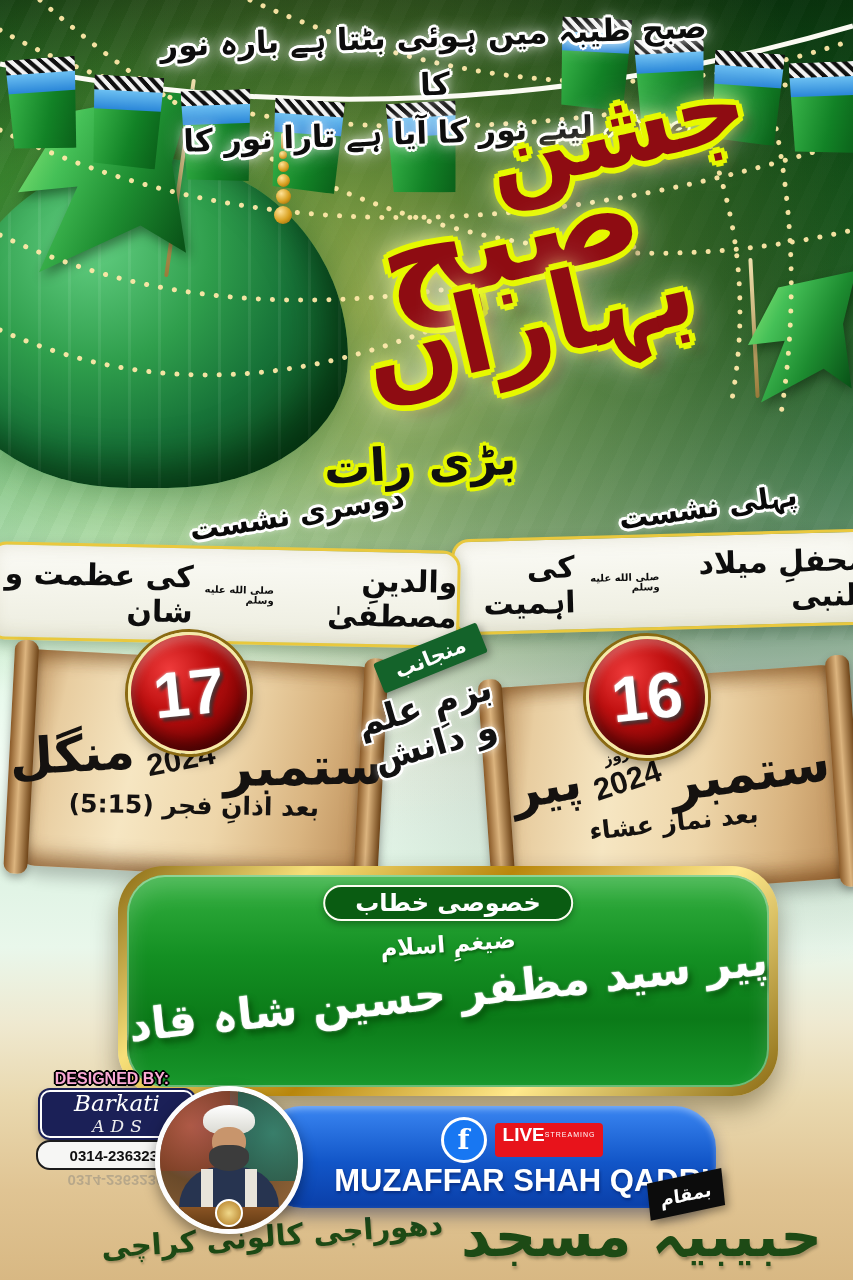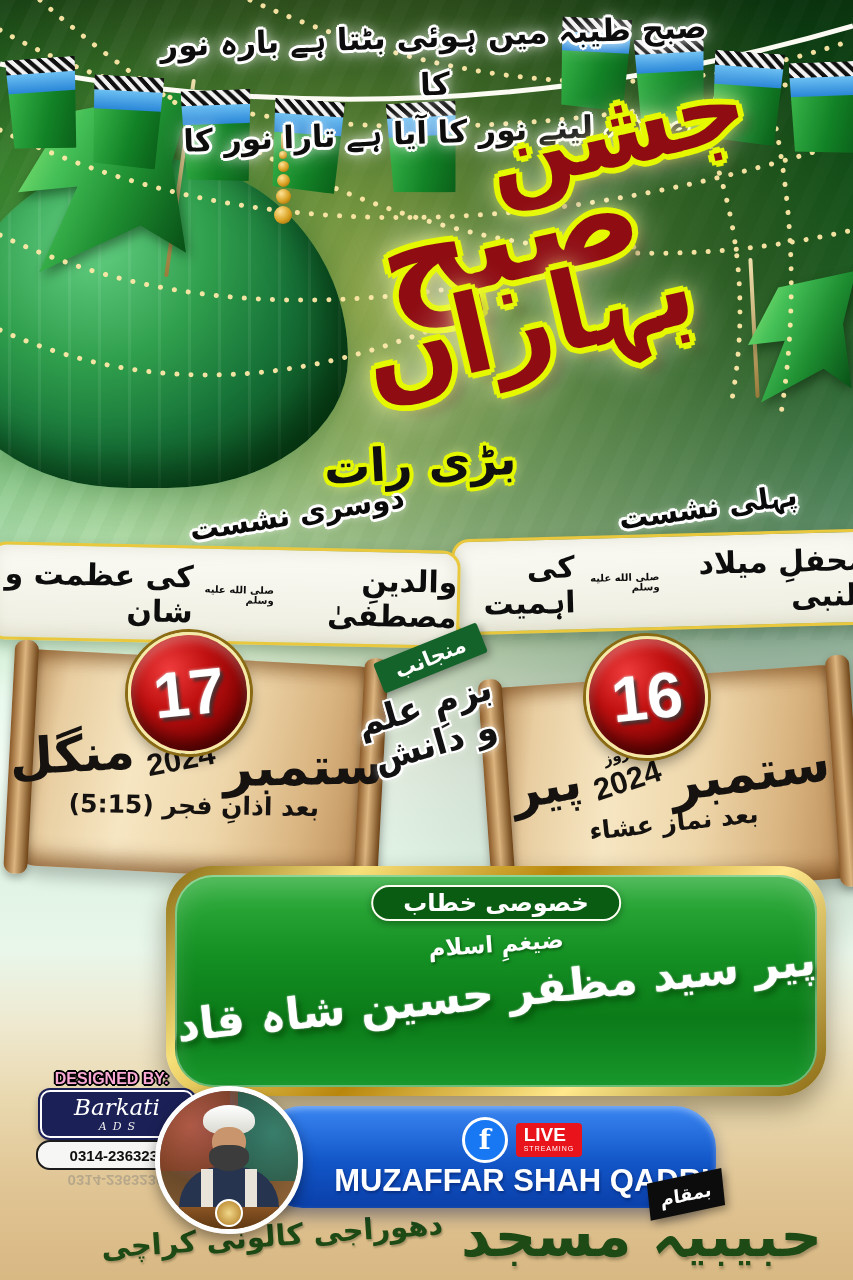--- a/index.html
+++ b/index.html
@@ -121,21 +121,21 @@
     font-size:21px;font-weight:bold;padding:4px 18px;border-radius:3px;direction:rtl;
     box-shadow:2px 4px 8px rgba(0,0,0,.35);}
   .org-name{margin-top:12px;transform:rotate(-16deg);font-size:35px;font-weight:bold;color:#121212;
     line-height:1.12;direction:rtl;
     text-shadow:-2px 0 0 #fff,2px 0 0 #fff,0 -2px 0 #fff,0 2px 0 #fff,
       -2px -2px 0 #fff,2px 2px 0 #fff,-2px 2px 0 #fff,2px -2px 0 #fff,0 0 10px #fff;}
 
   
   .gbanner{left:118px;top:866px;width:642px;height:212px;z-index:5;border-radius:46px;padding:9px;
     background:linear-gradient(135deg,#8a6a12 0%,#f7e07a 22%,#b8860b 45%,#ffe98c 70%,#8a6a12 100%);
-    box-shadow:0 12px 26px rgba(40,30,0,.4);margin-left:48px;}
+    box-shadow:0 12px 26px rgba(40,30,0,.4);}
   .gbanner-in{width:100%;height:100%;border-radius:38px;position:relative;overflow:hidden;
     background:linear-gradient(180deg,#35b141 0%,#149023 38%,#0b7a18 68%,#18982c 100%);
     box-shadow:inset 0 0 0 2px rgba(255,255,255,.35), inset 0 14px 24px rgba(255,255,255,.18);}
   .sp-tag{position:absolute;left:50%;top:10px;transform:translateX(-50%);background:#0a5c12;
     color:#fff;font-size:24px;font-weight:bold;padding:2px 30px;border-radius:999px;direction:rtl;
     border:2.5px solid #fdfdf2;box-shadow:0 3px 7px rgba(0,40,0,.4);}
   .sp-hon{position:absolute;left:0;right:0;top:56px;text-align:center;color:#fff;
     font-size:23px;font-weight:bold;transform:rotate(-4deg);direction:rtl;
     text-shadow:1px 2px 3px rgba(0,60,0,.6);}
   .sp-name{position:absolute;left:0;right:0;top:92px;text-align:center;color:#fff;
@@ -144,21 +144,21 @@
 
   
   .d-label{left:26px;top:1070px;width:172px;text-align:center;z-index:6;
     font-family:"Liberation Sans",sans-serif;font-size:16px;font-weight:bold;color:#f9a8d4;
     text-shadow:-2px 0 0 #000,2px 0 0 #000,0 -2px 0 #000,0 2px 0 #000,
       -1px -1px 0 #000,1px 1px 0 #000,-1px 1px 0 #000,1px -1px 0 #000;}
   .d-navy{left:40px;top:1090px;width:150px;height:44px;z-index:6;background:#1b2057;
     border:2px solid #fff;border-radius:10px;box-shadow:0 0 0 2px #1b2057,0 4px 8px rgba(0,0,0,.35);
     display:flex;flex-direction:column;align-items:center;justify-content:center;}
   .d-brand{font-family:"DejaVu Serif",serif;font-style:italic;font-size:23px;color:#fff;line-height:1;}
-  .d-sub{font-family:"DejaVu Serif",serif;font-style:italic;font-size:11px;letter-spacing:6px;
+  .d-sub{font-family:"DejaVu Serif",serif;font-style:italic;font-size:17px;letter-spacing:6px;
     color:#eee;margin-top:1px;padding-left:6px;}
   .d-phone{left:36px;top:1140px;width:160px;height:26px;z-index:6;background:#f6f6f4;
     border:2px solid #1c1c1c;border-radius:14px;display:flex;align-items:center;justify-content:center;
     font-family:"Liberation Sans",sans-serif;font-size:15px;font-weight:bold;color:#101010;}
   .d-phone-ref{left:36px;top:1172px;width:160px;text-align:center;z-index:6;opacity:.2;
     transform:scaleY(-1);font-family:"Liberation Sans",sans-serif;font-size:15px;font-weight:bold;color:#14305c;}
 
   
   .photo{left:155px;top:1086px;width:138px;height:138px;border-radius:50%;z-index:7;
     border:5px solid #fdfdfd;overflow:hidden;
@@ -185,22 +185,22 @@
 
   
   .livebar{left:260px;top:1106px;width:456px;height:102px;z-index:6;border-radius:42px;
     background:linear-gradient(180deg,#3a86f2 0%,#1256c8 55%,#0a3fa8 100%);
     box-shadow:0 8px 16px rgba(0,20,80,.4), inset 0 3px 6px rgba(255,255,255,.35);
     display:flex;flex-direction:column;justify-content:center;padding-left:68px;box-sizing:border-box;}
   .lb-row1{display:flex;align-items:center;gap:8px;justify-content:center;}
   .fb{width:40px;height:40px;border-radius:50%;background:#1877f2;border:3px solid #fff;
     display:flex;align-items:center;justify-content:center;color:#fff;
     font-family:"DejaVu Serif",serif;font-size:28px;font-weight:bold;line-height:1;}
-  .lv{background:#e8131b;border-radius:4px;padding:2px 8px 5px;display:flex;flex-direction:column;
-    align-items:flex-start;line-height:1;}
+  .lv{background:#e8131b;border-radius:4px;padding:2px 8px 13px;display:flex;flex-direction:row;
+    align-items:center;line-height:1;}
   .lv-live{color:#fff;font-family:"Liberation Sans",sans-serif;font-size:19px;font-weight:bold;}
   .lv-str{color:#fff;font-family:"Liberation Sans",sans-serif;font-size:7px;letter-spacing:1px;margin-top:1px;}
   .lb-t1,.lb-t2{color:#fff;font-family:"Liberation Sans",sans-serif;font-weight:bold;font-size:31px;
     line-height:1.05;text-shadow:1px 2px 3px rgba(0,20,80,.5);}
   .lb-row2{text-align:center;margin-top:2px;}
 
   
   .v-badge{left:648px;top:1176px;z-index:6;transform:rotate(-12deg) skewX(-6deg);background:#0c0c0c;
     color:#fff;font-size:18px;font-weight:bold;padding:8px 12px;direction:rtl;
     box-shadow:3px 4px 8px rgba(0,0,0,.35);}

